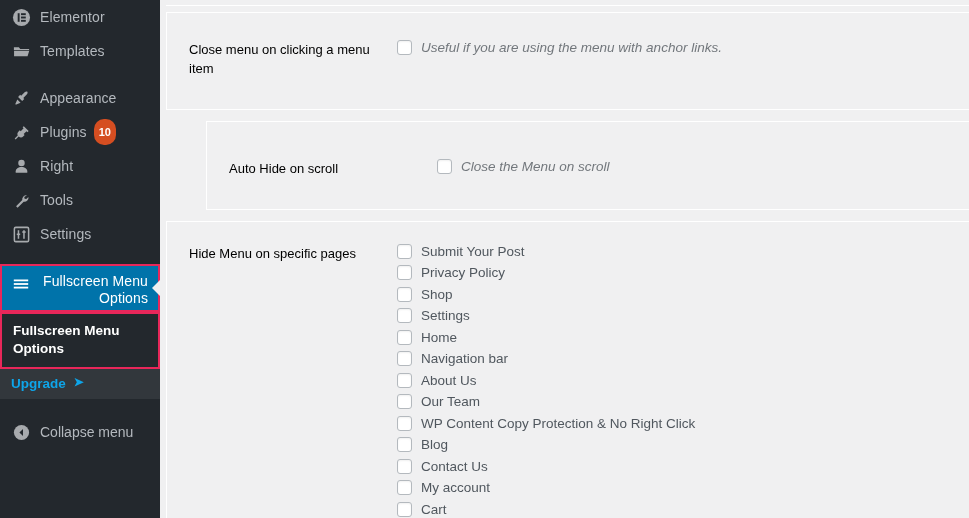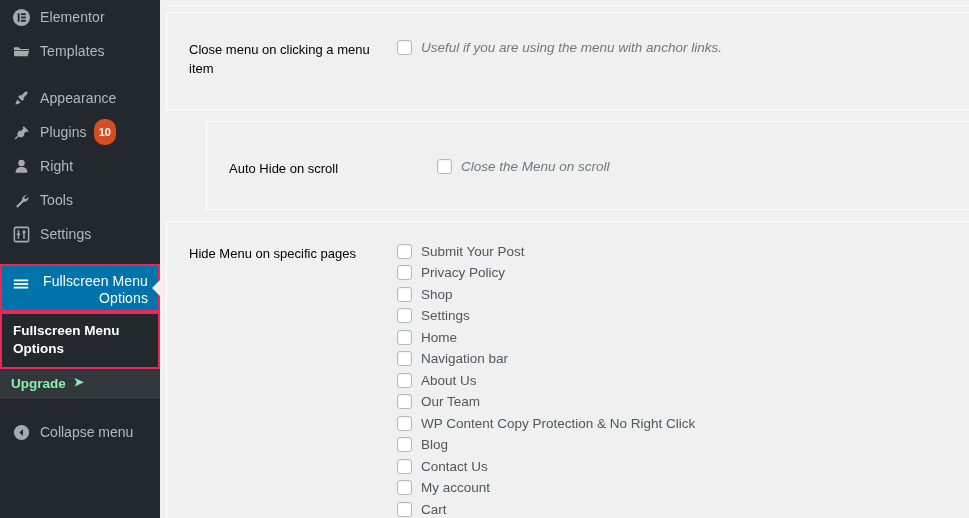--- a/index.html
+++ b/index.html
@@ -111,21 +111,21 @@
     color: #fff;
     font-weight: 700;
     font-size: 13.5px;
     line-height: 1.35;
     padding: 8px 10px 9px 11px;
     background: #23282d;
   }
 
   .upgrade-row {
     padding: 7px 0 8px 11px;
-    color: #86efac;
+    color: #0ea5e9;
     font-size: 13.5px;
     font-weight: 700;
     display: flex;
     background: #32373c;
   }
   .upgrade-arrow {
     margin-left: 8px;
     font-size: 12px;
     line-height: 1;
   }

